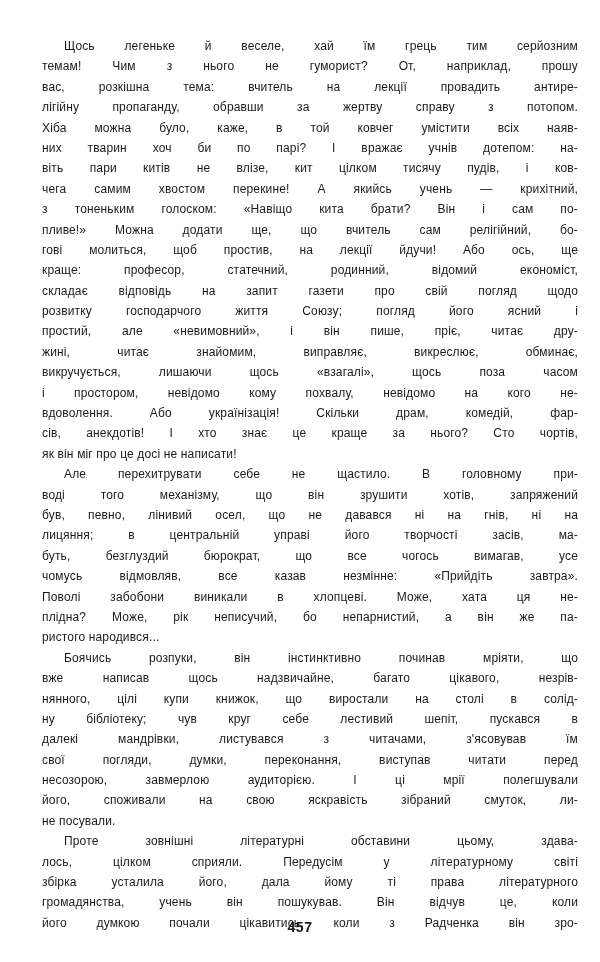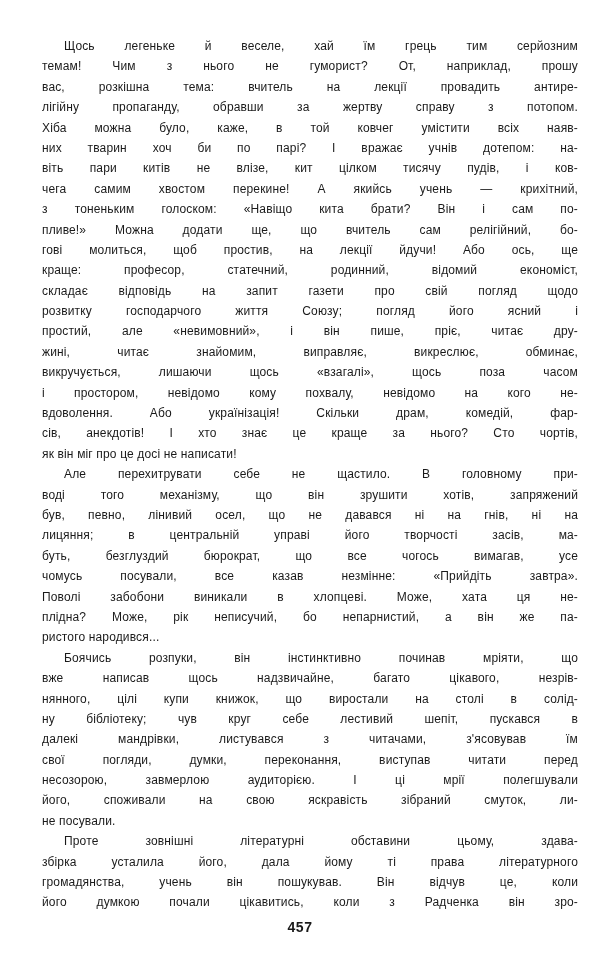--- a/index.html
+++ b/index.html
@@ -72,32 +72,33 @@
     <span class="line">викручується, лишаючи щось «взагалі», щось поза часом</span>
     <span class="line">і простором, невідомо кому похвалу, невідомо на кого не-</span>
     <span class="line">вдоволення. Або українізація! Скільки драм, комедій, фар-</span>
     <span class="line">сів, анекдотів! І хто знає це краще за нього? Сто чортів,</span>
     <span class="line last">як він міг про це досі не написати!</span>
     <span class="line indent">Але перехитрувати себе не щастило. В головному при-</span>
     <span class="line">воді того механізму, що він зрушити хотів, запряжений</span>
     <span class="line">був, певно, лінивий осел, що не давався ні на гнів, ні на</span>
     <span class="line">лицяння; в центральній управі його творчості засів, ма-</span>
     <span class="line">буть, безглуздий бюрократ, що все чогось вимагав, усе</span>
-    <span class="line">чомусь посували, все казав незмінне: «Прийдіть завтра».</span>
+    <span class="line">чомусь відмовляв, все казав незмінне: «Прийдіть завтра».</span>
     <span class="line">Поволі забобони виникали в хлопцеві. Може, хата ця не-</span>
     <span class="line">плідна? Може, рік неписучий, бо непарнистий, а він же па-</span>
     <span class="line last">ристого народився...</span>
     <span class="line indent">Боячись розпуки, він інстинктивно починав мріяти, що</span>
     <span class="line">вже написав щось надзвичайне, багато цікавого, незрів-</span>
     <span class="line">нянного, цілі купи книжок, що виростали на столі в солід-</span>
     <span class="line">ну бібліотеку; чув круг себе лестивий шепіт, пускався в</span>
     <span class="line">далекі мандрівки, листувався з читачами, з'ясовував їм</span>
     <span class="line">свої погляди, думки, переконання, виступав читати перед</span>
     <span class="line">несозорою, завмерлою аудиторією. І ці мрії полегшували</span>
     <span class="line">його, споживали на свою яскравість зібраний смуток, ли-</span>
     <span class="line last">не посували.</span>
     <span class="line indent">Проте зовнішні літературні обставини цьому, здава-</span>
+    <span class="line">лось, цілком сприяли. Передусім у літературному світі</span>
     <span class="line">збірка усталила його, дала йому ті права літературного</span>
     <span class="line">громадянства, учень він пошукував. Він відчув це, коли</span>
     <span class="line">його думкою почали цікавитись, коли з Радченка він зро-</span>
   </div>
 
 <div class="page-number">457</div>
 
 </body></html>

